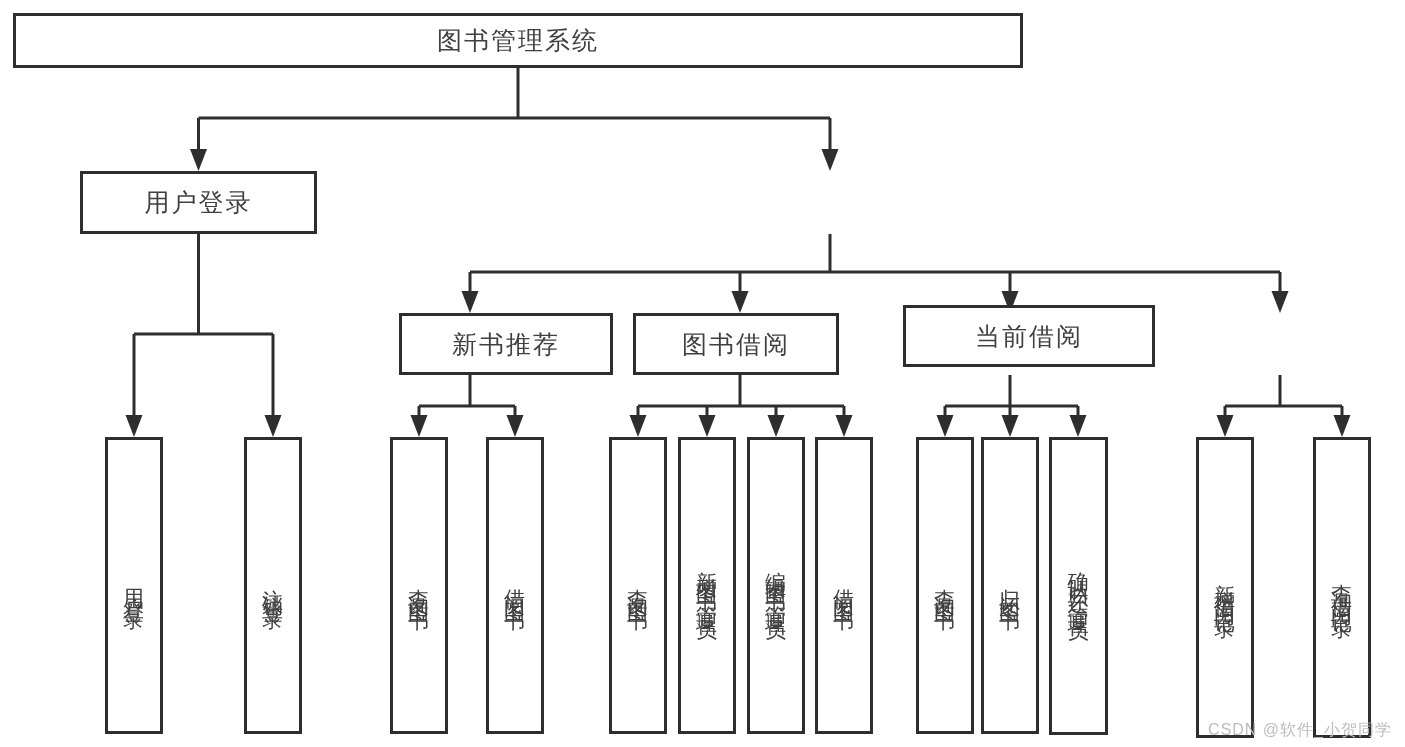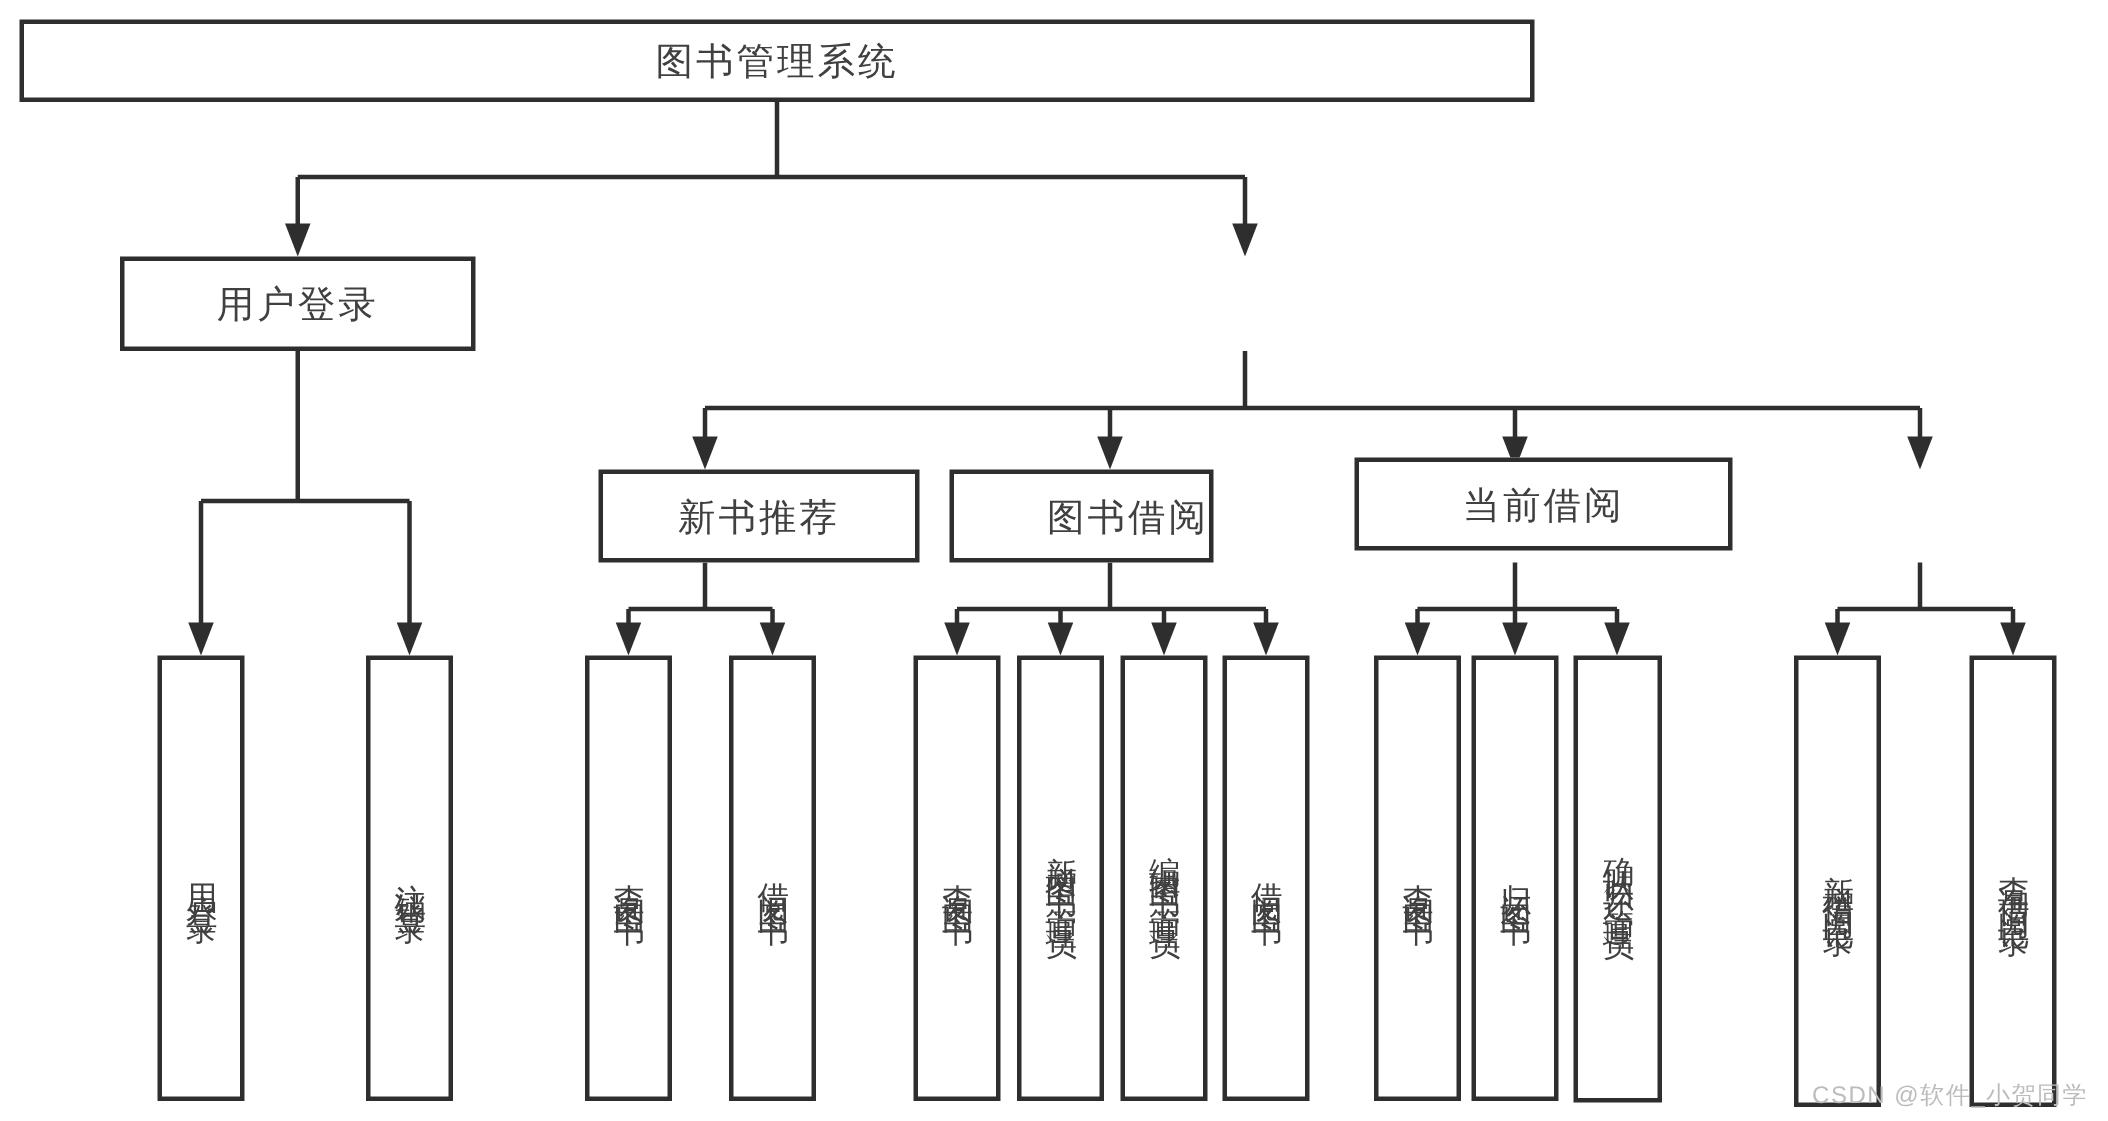--- a/index.html
+++ b/index.html
@@ -118,21 +118,21 @@
     <span class="hlabel">图书管理系统</span>
   </div>
 
   <div class="box" style="left:80px; top:171px; width:237px; height:63px;">
     <span class="hlabel">用户登录</span>
   </div>
 
   <div class="box" style="left:363px; top:313px; width:214px; height:62px;margin-left:36px;">
     <span class="hlabel">新书推荐</span>
   </div>
-  <div class="box" style="left:633px; top:313px; width:176px; height:62px;justify-content:flex-end;">
+  <div class="box" style="left:633px; top:313px; width:206px; height:62px;">
     <span class="hlabel">图书借阅</span>
   </div>
   <div class="box" style="left:903px; top:305px; width:252px; height:62px;">
     <span class="hlabel">当前借阅</span>
   </div>
 
   <div class="box" style="left:105px; top:437px; width:58px; height:297px;">
     <span class="vlabel">用户登录</span>
   </div>
   <div class="box" style="left:244px; top:437px; width:58px; height:297px;">

